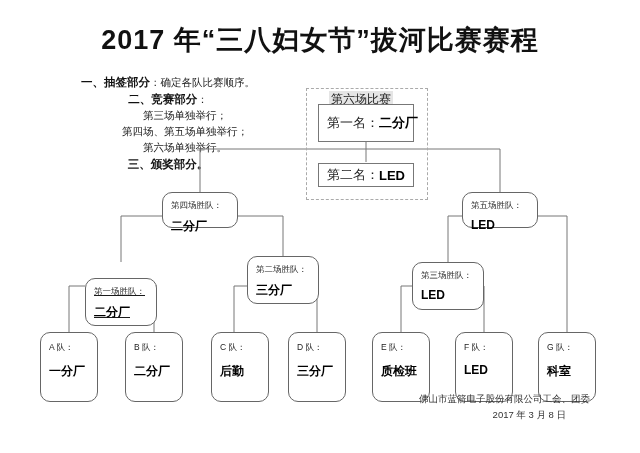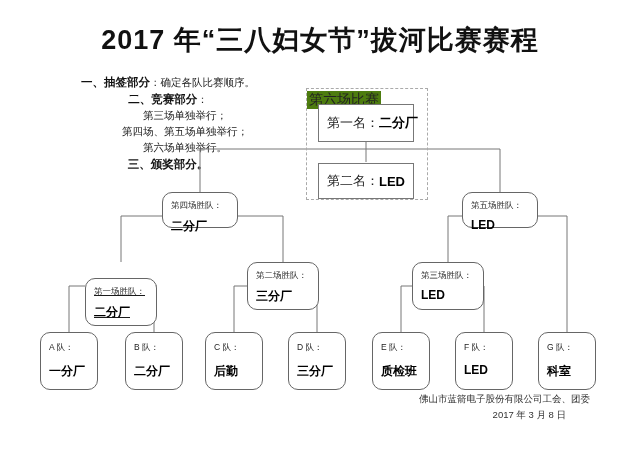--- a/index.html
+++ b/index.html
@@ -26,53 +26,53 @@
   }
 
   
   svg.wires { position:absolute; left:0; top:0; z-index:1; }
 
   
   .final-group {
     position:absolute; left:306px; top:88px; width:122px; height:112px;
     border:1px dashed #aaaaaa; z-index:2; background:transparent; box-sizing:border-box;
   }
-  .final-group-label { position:absolute; top:2px; left:0; font-size:14px; color:#222; background:#4d7c0f; padding:0 2px; }
+  .final-group-label { position:absolute; top:2px; left:22px; font-size:12px; color:#222; background:#e5e5e5; padding:0 2px; }
   .final-box {
     position:absolute; left:11px; width:96px; border:1px solid #777;
     background:#fff; display:flex; align-items:center; padding-left:8px;
     box-sizing:border-box; z-index:3; white-space:nowrap;
   }
   #final-first  { top:15px; height:38px; }
-  #final-second { top:74px; height:36px; }
+  #final-second { top:74px; height:24px; }
   .flabel { font-size:13px; color:#222; }
   .fteam  { font-size:13px; font-weight:bold; color:#000; }
 
   
   .bbox {
     position:absolute; border:1px solid #666666; border-radius:10px;
     background:#fff; box-sizing:border-box; padding:7px 3px 0 8px; z-index:2;
   }
   .blabel { display:block; font-size:8.5px; color:#222; white-space:nowrap; }
   .bteam  { display:block; font-size:12px; font-weight:bold; color:#000; margin-top:6px; white-space:nowrap; }
 
   .sf { width:76px; height:36px; }
   #sf1 { left:162px; top:192px; }
   #sf2 { left:462px; top:192px; }
 
   .r2 { width:72px; height:48px; }
   #r2-1 { left:85px;  top:278px;text-decoration:underline; }
-  #r2-2 { left:247px; top:262px; }
+  #r2-2 { left:247px; top:256px; }
   #r2-3 { left:412px; top:262px; }
 
-  .team-box { width:58px; height:58px; padding-top:9px; }
+  .team-box { width:58px; height:70px; padding-top:9px; }
   .team-box .bteam { margin-top:9px; }
   #team-a { left:40px;  top:332px; }
   #team-b { left:125px; top:332px; }
-  #team-c { left:205px; top:332px; }
+  #team-c { left:211px; top:332px; }
   #team-d { left:288px; top:332px; }
   #team-e { left:372px; top:332px; }
   #team-f { left:455px; top:332px; }
   #team-g { left:538px; top:332px; }
 
   
   .footer {
     position:absolute; right:50px; top:393px; text-align:right;
     font-family:Liberation Sans, sans-serif; font-size:9.5px; color:#333; z-index:2;
   }

